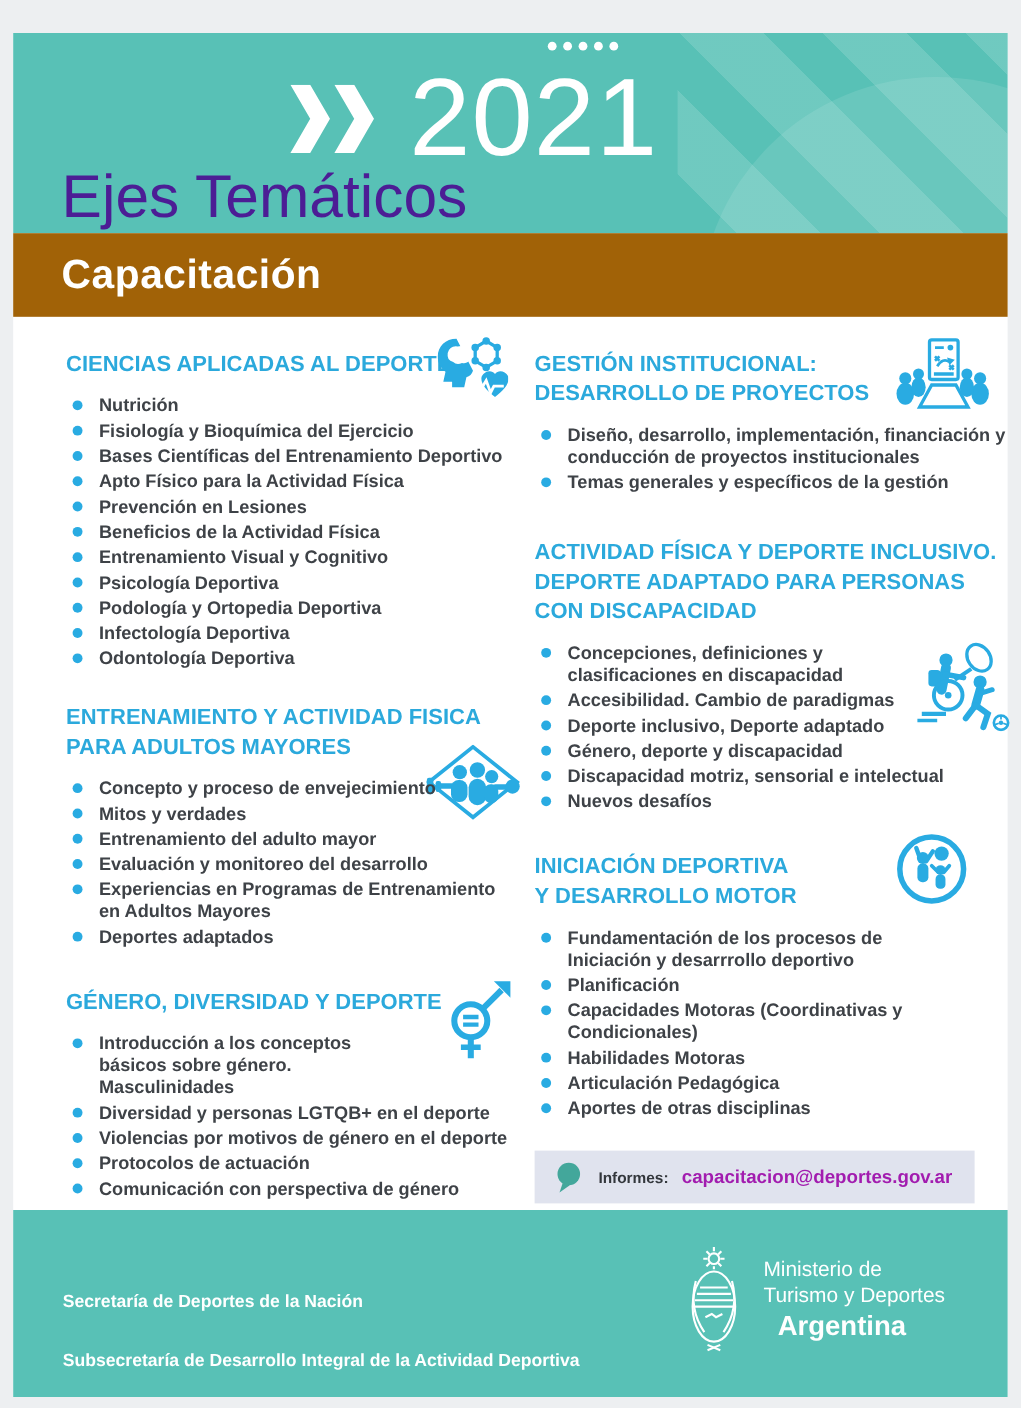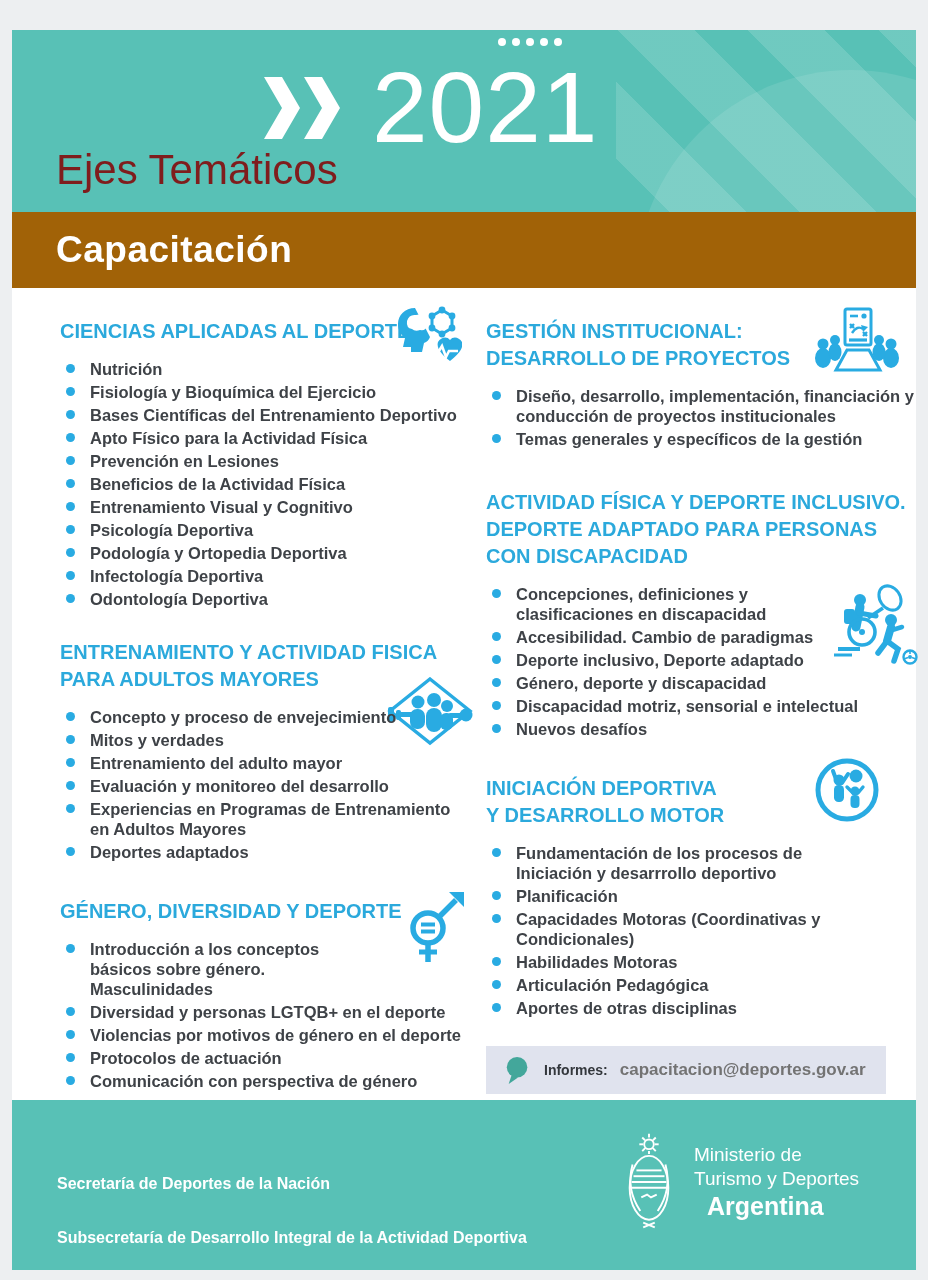--- a/index.html
+++ b/index.html
@@ -21,21 +21,21 @@
       rgba(255,255,255,0.14) 38px, rgba(255,255,255,0.14) 92px);
   }
   .deco::after {
     content:""; position:absolute; width:430px; height:430px; border-radius:50%;
     background:rgba(255,255,255,0.10); right:-150px; top:40px;
   }
   .dots { position:absolute; left:486px; top:8px; display:flex; gap:6px; }
   .dot { width:8px; height:8px; border-radius:50%; background:#fff; }
   .year-row { position:absolute; left:250px; top:30px; display:flex; align-items:center; gap:28px; }
   .year { font-size:100px; line-height:0.95; color:#fff; font-weight:400; letter-spacing:1px; }
-  .header-title { position:absolute; left:44px; top:116px; font-size:42px; color:#7f1d1d; font-weight:400; }
+  .header-title { position:absolute; left:44px; top:116px; font-size:55px; color:#4c1d95; font-weight:400; }
 
   
   .band { position:absolute; top:182px; left:0; width:100%; height:76px; background:#a16207; display:flex; align-items:center; }
   .band span { margin-left:44px; font-size:37px; font-weight:bold; color:#fff; letter-spacing:0.5px; }
 
   
   .col-left  { position:absolute; left:48px;  top:288px; width:410px; }
   .col-right { position:absolute; left:474px; top:288px; width:432px; }
   .sec { position:relative; }
   .sec-title { color:#2ba9dc; font-size:20px; font-weight:bold; margin:0; line-height:1.35; }
@@ -59,21 +59,21 @@
   #icon-gestion    { right:18px; top:-12px; }
   #icon-inclusivo  { right:-6px; top:94px; }
   #icon-iniciacion { right:38px; top:-18px; }
 
   
   .informes {
     margin-top:28px; width:400px; height:48px; background:#e0e3ee;
     display:flex; align-items:center; gap:12px; padding-left:18px; box-sizing:border-box;
   }
   .informes-label { font-size:14px; font-weight:bold; color:#33373c; }
-  .informes-email { font-size:17px; color:#737373; text-decoration:none; font-weight:600; }
+  .informes-email { font-size:17px; color:#a21caf; text-decoration:none; font-weight:600; }
 
   
   .footer { position:absolute; bottom:0; left:0; width:100%; height:170px; background:#58c1b6; }
   .footer-lines { position:absolute; left:45px; top:40px; color:#fff; font-size:16px; font-weight:600; }
   .footer-lines div { margin-bottom:17px; line-height:20px;margin-top:34px; }
   .ministry { position:absolute; left:608px; top:30px; display:flex; gap:16px; align-items:center; color:#fff; }
   .ministry-name { font-size:19px; line-height:1.25; font-weight:400; }
   .ministry-country { font-size:25px; font-weight:bold; line-height:1.2;margin-left:13px; }
 </style>
 </head>

